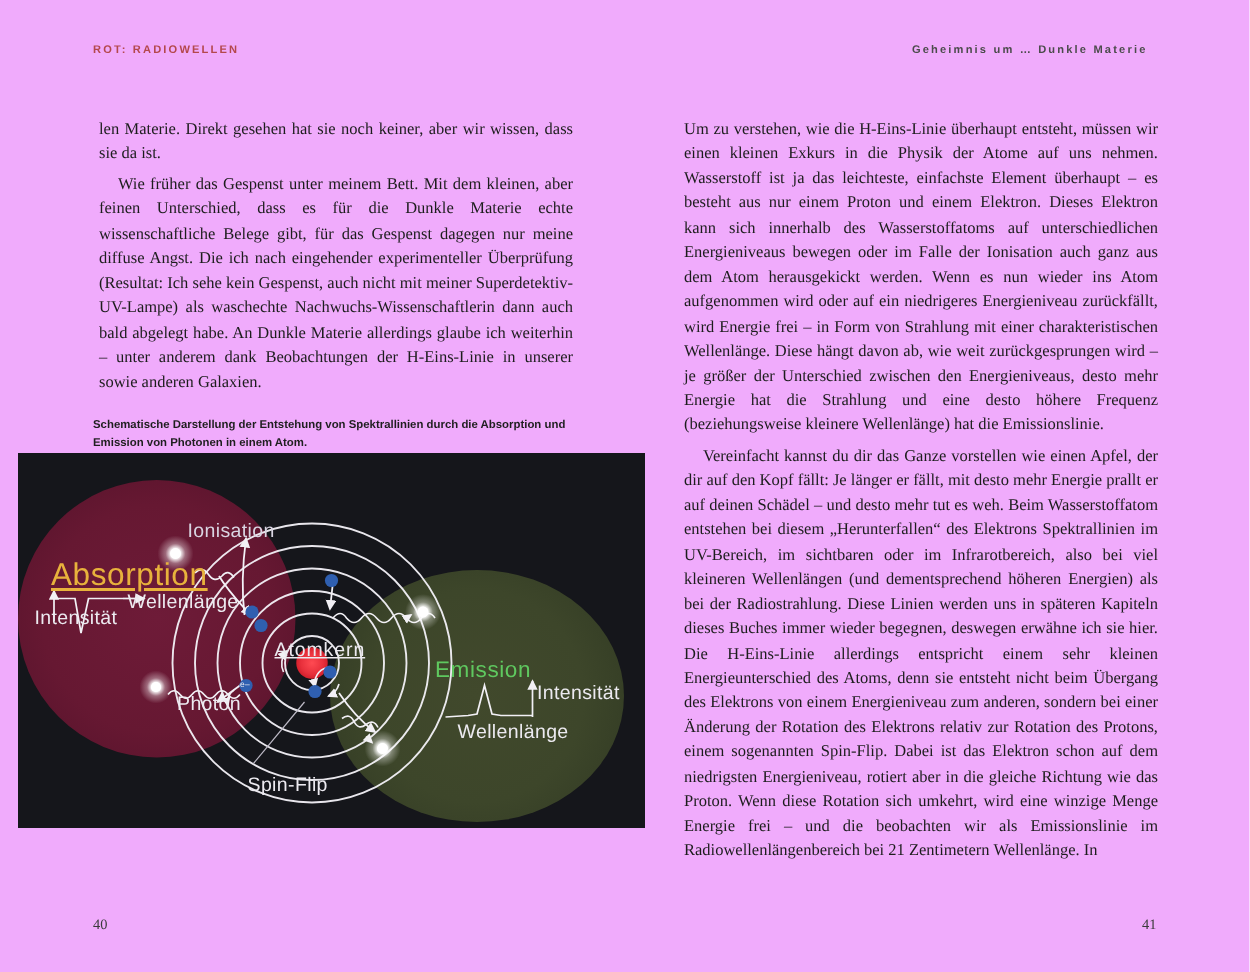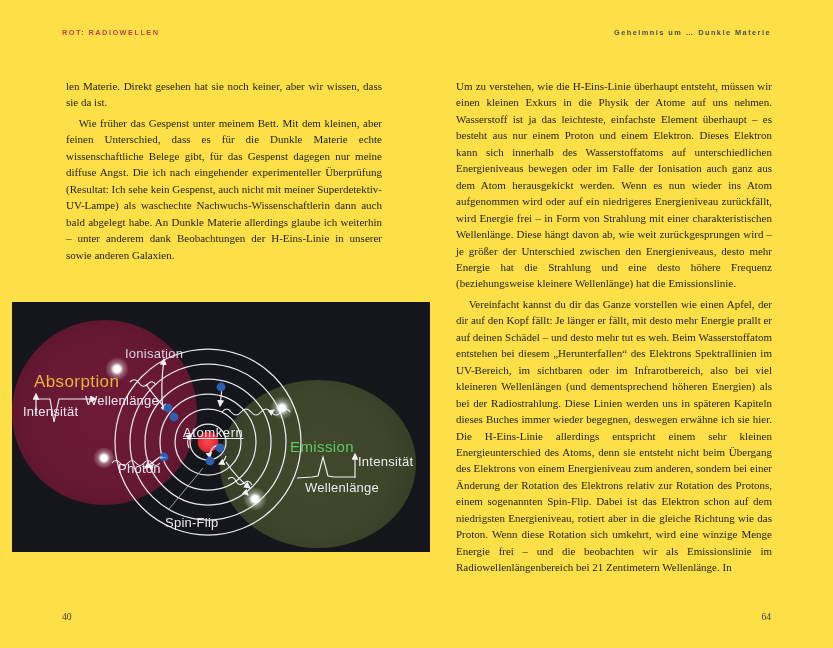--- a/index.html
+++ b/index.html
@@ -10,37 +10,37 @@
   body {
     width: 833px;
     height: 648px;
     font-family: "Liberation Sans", sans-serif;
     overflow: hidden;
   }
   .page {
     position: relative;
     width: 833px;
     height: 648px;
-    background: #fde047;
+    background: #f0abfc;
   }
   
   .runhead {
     position: absolute;
     top: 28px;
     font-size: 7.4px;
     letter-spacing: 1.45px;
     font-weight: 600;
     white-space: nowrap;
   }
   .runhead-left {
     left: 62px;
     color: #b4484c;
   }
   .runhead-right {
-    right: 62px;
+    right: 68px;
     color: #4b4b4b;
     text-align: center;
   }
   
   .col {
     position: absolute;
     top: 74px;
     width: 324px;
     font-family: "Liberation Serif", serif;
   }
@@ -107,23 +107,24 @@
     width: 418px;
     height: 250px;
   }
   .fig-label {
     position: absolute;
     font-family: "Liberation Sans", sans-serif;
     white-space: nowrap;
   }
   .lbl-absorption {
     left: 22px; top: 70px;
-    font-size: 17px;
+    font-size: 21px;
     color: #e8b23c;
     letter-spacing: 0.4px;
+    text-decoration: underline;
   }
   .lbl-emission {
     left: 278px; top: 136px;
     font-size: 15px;
     color: #5fc85f;
     letter-spacing: 0.4px;
   }
   .lbl-small {
     font-size: 13px;
     color: #eceaf0;
@@ -157,20 +158,21 @@
 <div class="page">
 
   <div class="runhead runhead-left">ROT: RADIOWELLEN</div>
   <div class="runhead runhead-right">Geheimnis um … Dunkle Materie</div>
 
   <div class="col col-left">
     <p class="para">len Materie. Direkt gesehen hat sie noch keiner, aber wir wissen, dass sie da ist.</p>
     <p class="para">Wie früher das Gespenst unter meinem Bett. Mit dem kleinen, aber feinen Unterschied, dass es für die Dunkle Materie echte wissenschaftliche Belege gibt, für das Gespenst dagegen nur meine diffuse Angst. Die ich nach eingehender experimenteller Überprüfung (Resultat: Ich sehe kein Gespenst, auch nicht mit meiner Superdetektiv-UV-Lampe) als waschechte Nachwuchs-Wissenschaftlerin dann auch bald abgelegt habe. An Dunkle Materie allerdings glaube ich weiterhin – unter anderem dank Beobachtungen der H-Eins-Linie in unserer sowie anderen Galaxien.</p>
   </div>
 
+  <div class="fig-caption">Schematische Darstellung der Entstehung von Spektrallinien durch die Absorption und Emission von Photonen in einem Atom.</div>
 
   <div class="figure">
     <div class="halo halo-abs"></div>
     <div class="halo halo-emi"></div>
 
     <svg viewBox="0 0 418 250">
       <defs>
         <radialGradient id="photonGlow">
           <stop offset="0%" stop-color="#ffffff" stop-opacity="1"></stop>
           <stop offset="28%" stop-color="#ffffff" stop-opacity="0.95"></stop>
@@ -297,15 +299,15 @@
     <div class="fig-label lbl-small lbl-spinflip">Spin-Flip</div>
     <div class="fig-label lbl-small lbl-eminus">e–</div>
   </div>
 
   <div class="col col-right">
     <p class="para">Um zu verstehen, wie die H-Eins-Linie überhaupt entsteht, müssen wir einen kleinen Exkurs in die Physik der Atome auf uns nehmen. Wasserstoff ist ja das leichteste, einfachste Element überhaupt – es besteht aus nur einem Proton und einem Elektron. Dieses Elektron kann sich innerhalb des Wasserstoffatoms auf unterschiedlichen Energieniveaus bewegen oder im Falle der Ionisation auch ganz aus dem Atom herausgekickt werden. Wenn es nun wieder ins Atom aufgenommen wird oder auf ein niedrigeres Energieniveau zurückfällt, wird Energie frei – in Form von Strahlung mit einer charakteristischen Wellenlänge. Diese hängt davon ab, wie weit zurückgesprungen wird – je größer der Unterschied zwischen den Energieniveaus, desto mehr Energie hat die Strahlung und eine desto höhere Frequenz (beziehungsweise kleinere Wellenlänge) hat die Emissionslinie.</p>
     <p class="para">Vereinfacht kannst du dir das Ganze vorstellen wie einen Apfel, der dir auf den Kopf fällt: Je länger er fällt, mit desto mehr Energie prallt er auf deinen Schädel – und desto mehr tut es weh. Beim Wasserstoffatom entstehen bei diesem „Herunterfallen“ des Elektrons Spektrallinien im UV-Bereich, im sichtbaren oder im Infrarotbereich, also bei viel kleineren Wellenlängen (und dementsprechend höheren Energien) als bei der Radiostrahlung. Diese Linien werden uns in späteren Kapiteln dieses Buches immer wieder begegnen, deswegen erwähne ich sie hier. Die H-Eins-Linie allerdings entspricht einem sehr kleinen Energieunterschied des Atoms, denn sie entsteht nicht beim Übergang des Elektrons von einem Energieniveau zum anderen, sondern bei einer Änderung der Rotation des Elektrons relativ zur Rotation des Protons, einem sogenannten Spin-Flip. Dabei ist das Elektron schon auf dem niedrigsten Energieniveau, rotiert aber in die gleiche Richtung wie das Proton. Wenn diese Rotation sich umkehrt, wird eine winzige Menge Energie frei – und die beobachten wir als Emissionslinie im Radiowellenlängenbereich bei 21 Zentimetern Wellenlänge. In</p>
   </div>
 
   <div class="folio folio-left">40</div>
-  <div class="folio folio-right">64</div>
+  <div class="folio folio-right">41</div>
 
 </div>
 
 </body></html>

